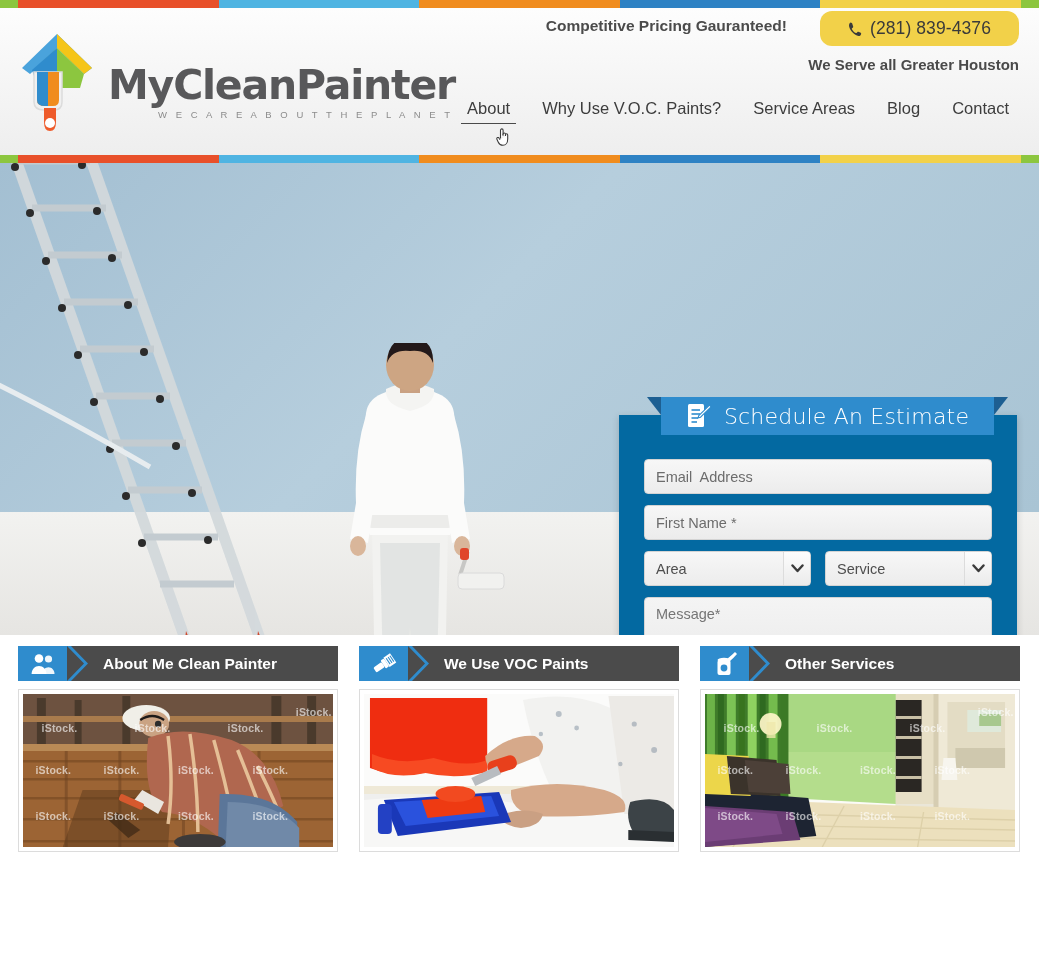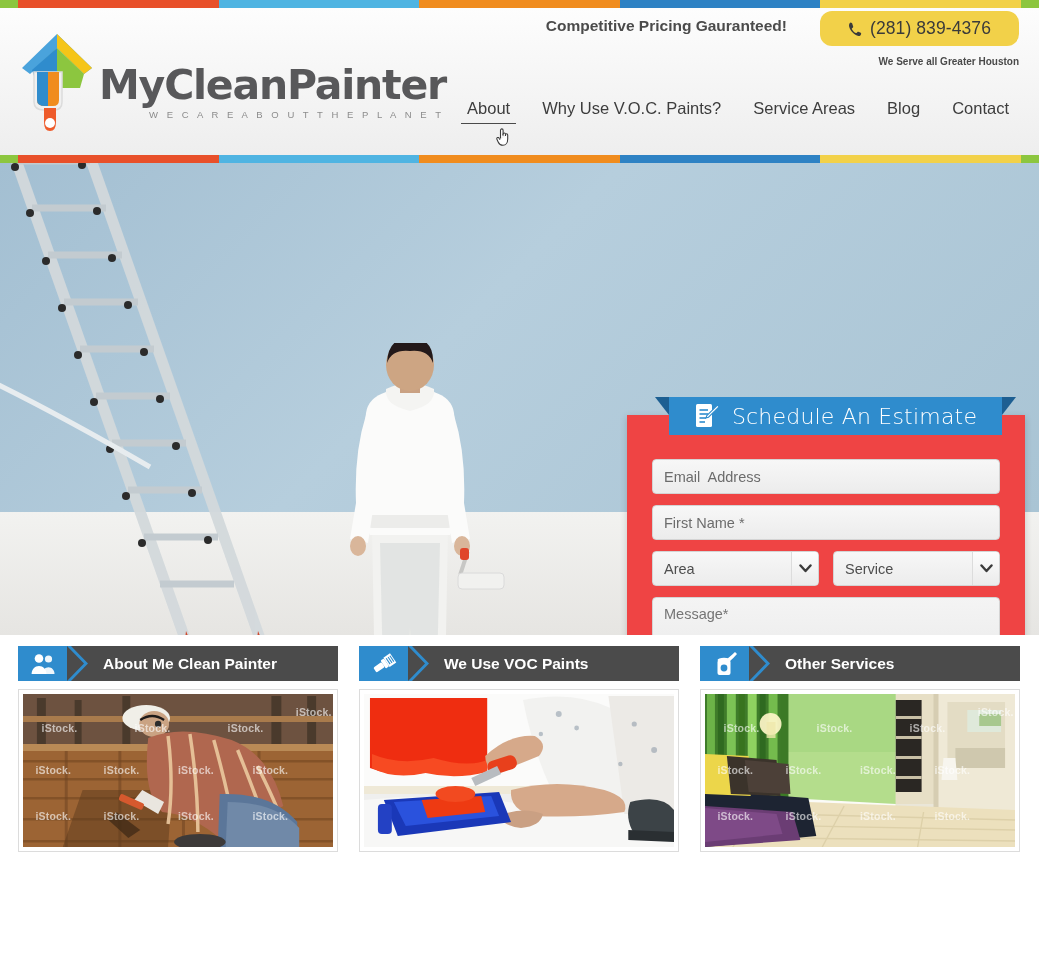--- a/index.html
+++ b/index.html
@@ -19,21 +19,21 @@
   .header {
     position: relative;
     height: 147px;
     background: linear-gradient(180deg,#fdfdfd 0%, #f4f4f4 60%, #eeeeee 100%);
   }
   .logo-wrap {
     position: absolute; left: 18px; top: 22px;
     display: flex; align-items: flex-end;
   }
   .logo-mark { width: 78px; height: 104px; position: relative; }
-  .logo-text { margin-left: 3px; padding-bottom: 14px; }
+  .logo-text { margin-left: 12px; padding-bottom: 14px; }
   .logo-name {
     font-size: 41px; font-weight: bold; color: #58585a;
     letter-spacing: -1.2px; line-height: 1;
     font-family: "DejaVu Sans", sans-serif;
   }
   .logo-tag {
     font-size: 9.5px; color: #8c8c8c; letter-spacing: 3.05px;
     text-align: right; margin-top: 3px; margin-right: 2px;
     font-family: "Liberation Sans", sans-serif;
   }
@@ -47,21 +47,21 @@
     position: absolute; right: 20px; top: 3px;
     width: 199px; height: 35px;
     background: #f2d149;
     display: flex; align-items: center; justify-content: center;
     gap: 8px; cursor: pointer; border-radius: 12px;
   }
   .phone-icon { display: block; width: 14px; height: 15px; }
   .phone-num { font-size: 17.5px; color: #3a3a3a; letter-spacing: 0.1px; }
   .serve-line {
     position: absolute; right: 20px; top: 48px;
-    font-size: 10px; font-weight: bold; color: #4a4a4a;
+    font-size: 15px; font-weight: bold; color: #4a4a4a;
     white-space: nowrap;
   }
 
   .nav {
     position: absolute; right: 14px; top: 86px;
     display: flex; align-items: flex-start; gap: 0;
   }
   .nav-item {
     font-size: 16.5px; color: #3d3d3d; cursor: pointer;
     padding: 0 16px; white-space: nowrap; position: relative;
@@ -88,23 +88,23 @@
   .hero-floor {
     position: absolute; left: 0; top: 74%; width: 100%; bottom: 0;
     background: linear-gradient(180deg,#f2f2f0 0%,#e6e5e2 100%);
   }
   
   .ladder { position: absolute; left: -10px; top: -10px; width: 330px; height: 500px; }
   
   .painter { position: absolute; left: 310px; top: 180px; width: 200px; height: 420px; }
 
   .form-panel {
-    position: absolute; right: 14px; top: 252px;
+    position: absolute; right: 22px; top: 252px;
     width: 398px;
-    background: #ef4444;
+    background: #0369a1;
     box-shadow: 0 2px 7px rgba(0,0,0,0.18);
     padding: 44px 25px 28px 25px;
   }
   .ribbon {
     position: absolute; left: 42px; top: -18px; width: 333px; height: 38px;
     background: #2f8ccd;
     display: flex; align-items: center; justify-content: center; gap: 12px;
   }
   .ribbon::before, .ribbon::after {
     content: ""; position: absolute; top: 0; width: 14px; height: 18px;

